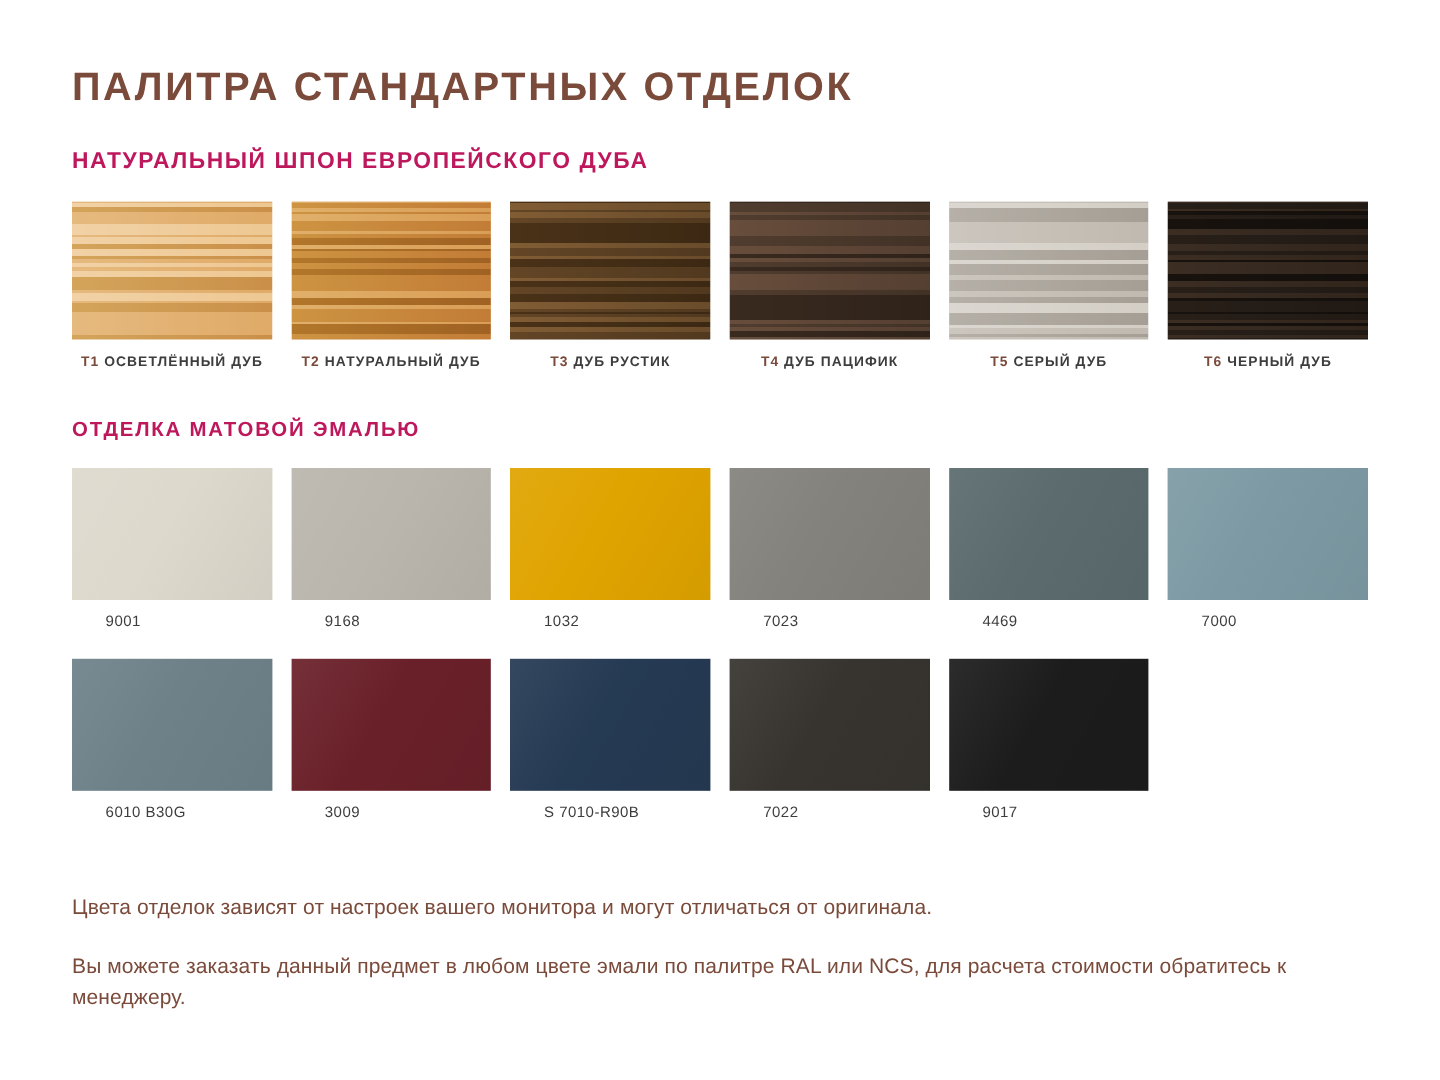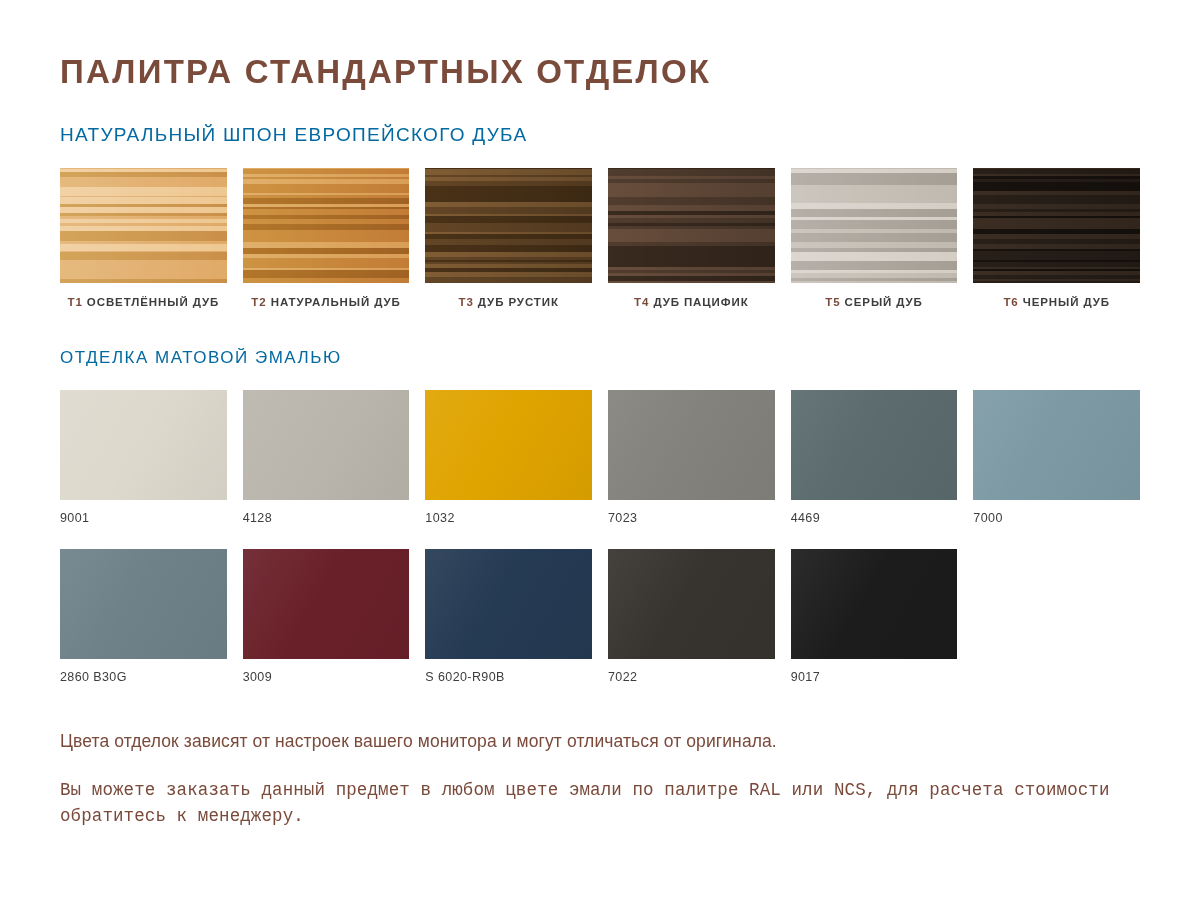--- a/index.html
+++ b/index.html
@@ -28,22 +28,22 @@
     font-weight: bold;
     color: #7a4a3a;
     margin: 0 0 34px 0;
     line-height: 1.1;
     text-transform: uppercase;
   }
 
   .section-title {
     font-size: 19px;
     letter-spacing: 1.3px;
-    font-weight: normal;
-    color: #0369a1;
+    font-weight: bold;
+    color: #be185d;
     margin: 0 0 22px 0;
     text-transform: uppercase;
   }
 
   .section-title.enamel {
     font-size: 17px;
     letter-spacing: 1.5px;
   }
 
   .veneer-row {
@@ -98,33 +98,34 @@
     width: 100%;
   }
 
   .enamel-label {
     margin-top: 11px;
     margin-bottom: 18px;
     font-size: 12.5px;
     letter-spacing: 0.4px;
     color: #3d3d3d;
     white-space: nowrap;
+    margin-left: 28px;
   }
 
   .notes {
-    margin-top: 26px;
+    margin-top: 41px;
   }
   .note {
     font-size: 17.5px;
     line-height: 1.5;
     color: #7a4a3a;
     margin: 0 0 22px 0;
     letter-spacing: 0.1px;
   }
-  .note:last-child { margin-bottom: 0; font-family: Liberation Mono, monospace; }
+  .note:last-child { margin-bottom: 0; }
 </style>
 </head>
 <body>
 
 <div class="page">
 
   <h1 class="main-title">ПАЛИТРА СТАНДАРТНЫХ ОТДЕЛОК</h1>
 
   <h2 class="section-title">НАТУРАЛЬНЫЙ ШПОН ЕВРОПЕЙСКОГО ДУБА</h2>
 
@@ -177,49 +178,49 @@
 
   <h2 class="section-title enamel">ОТДЕЛКА МАТОВОЙ ЭМАЛЬЮ</h2>
 
   <div class="enamel-grid">
     <div>
         <div class="enamel-swatch" id="e0" style="background: linear-gradient(120deg, rgba(255, 255, 255, 0.07), rgba(255, 255, 255, 0) 45%, rgba(0, 0, 0, 0.05)) rgb(222, 217, 205);"></div>
         <div class="enamel-label">9001</div>
       </div>
     <div>
         <div class="enamel-swatch" id="e1" style="background: linear-gradient(120deg, rgba(255, 255, 255, 0.07), rgba(255, 255, 255, 0) 45%, rgba(0, 0, 0, 0.05)) rgb(186, 182, 173);"></div>
-        <div class="enamel-label">4128</div>
+        <div class="enamel-label">9168</div>
       </div>
     <div>
         <div class="enamel-swatch" id="e2" style="background: linear-gradient(120deg, rgba(255, 255, 255, 0.07), rgba(255, 255, 255, 0) 45%, rgba(0, 0, 0, 0.05)) rgb(224, 164, 0);"></div>
         <div class="enamel-label">1032</div>
       </div>
     <div>
         <div class="enamel-swatch" id="e3" style="background: linear-gradient(120deg, rgba(255, 255, 255, 0.07), rgba(255, 255, 255, 0) 45%, rgba(0, 0, 0, 0.05)) rgb(131, 130, 124);"></div>
         <div class="enamel-label">7023</div>
       </div>
     <div>
         <div class="enamel-swatch" id="e4" style="background: linear-gradient(120deg, rgba(255, 255, 255, 0.07), rgba(255, 255, 255, 0) 45%, rgba(0, 0, 0, 0.05)) rgb(91, 107, 110);"></div>
         <div class="enamel-label">4469</div>
       </div>
     <div>
         <div class="enamel-swatch" id="e5" style="background: linear-gradient(120deg, rgba(255, 255, 255, 0.07), rgba(255, 255, 255, 0) 45%, rgba(0, 0, 0, 0.05)) rgb(125, 154, 164);"></div>
         <div class="enamel-label">7000</div>
       </div>
     <div>
         <div class="enamel-swatch" id="e6" style="background: linear-gradient(120deg, rgba(255, 255, 255, 0.07), rgba(255, 255, 255, 0) 45%, rgba(0, 0, 0, 0.05)) rgb(110, 129, 137);"></div>
-        <div class="enamel-label">2860 B30G</div>
+        <div class="enamel-label">6010 B30G</div>
       </div>
     <div>
         <div class="enamel-swatch" id="e8" style="background: linear-gradient(120deg, rgba(255, 255, 255, 0.07), rgba(255, 255, 255, 0) 45%, rgba(0, 0, 0, 0.05)) rgb(106, 32, 41);"></div>
         <div class="enamel-label">3009</div>
       </div>
     <div>
         <div class="enamel-swatch" id="e9" style="background: linear-gradient(120deg, rgba(255, 255, 255, 0.07), rgba(255, 255, 255, 0) 45%, rgba(0, 0, 0, 0.05)) rgb(37, 58, 83);"></div>
-        <div class="enamel-label">S 6020-R90B</div>
+        <div class="enamel-label">S 7010-R90B</div>
       </div>
     <div>
         <div class="enamel-swatch" id="e10" style="background: linear-gradient(120deg, rgba(255, 255, 255, 0.07), rgba(255, 255, 255, 0) 45%, rgba(0, 0, 0, 0.05)) rgb(55, 52, 47);"></div>
         <div class="enamel-label">7022</div>
       </div>
     <div>
         <div class="enamel-swatch" id="e11" style="background: linear-gradient(120deg, rgba(255, 255, 255, 0.07), rgba(255, 255, 255, 0) 45%, rgba(0, 0, 0, 0.05)) rgb(28, 28, 28);"></div>
         <div class="enamel-label">9017</div>
       </div>
   </div>

